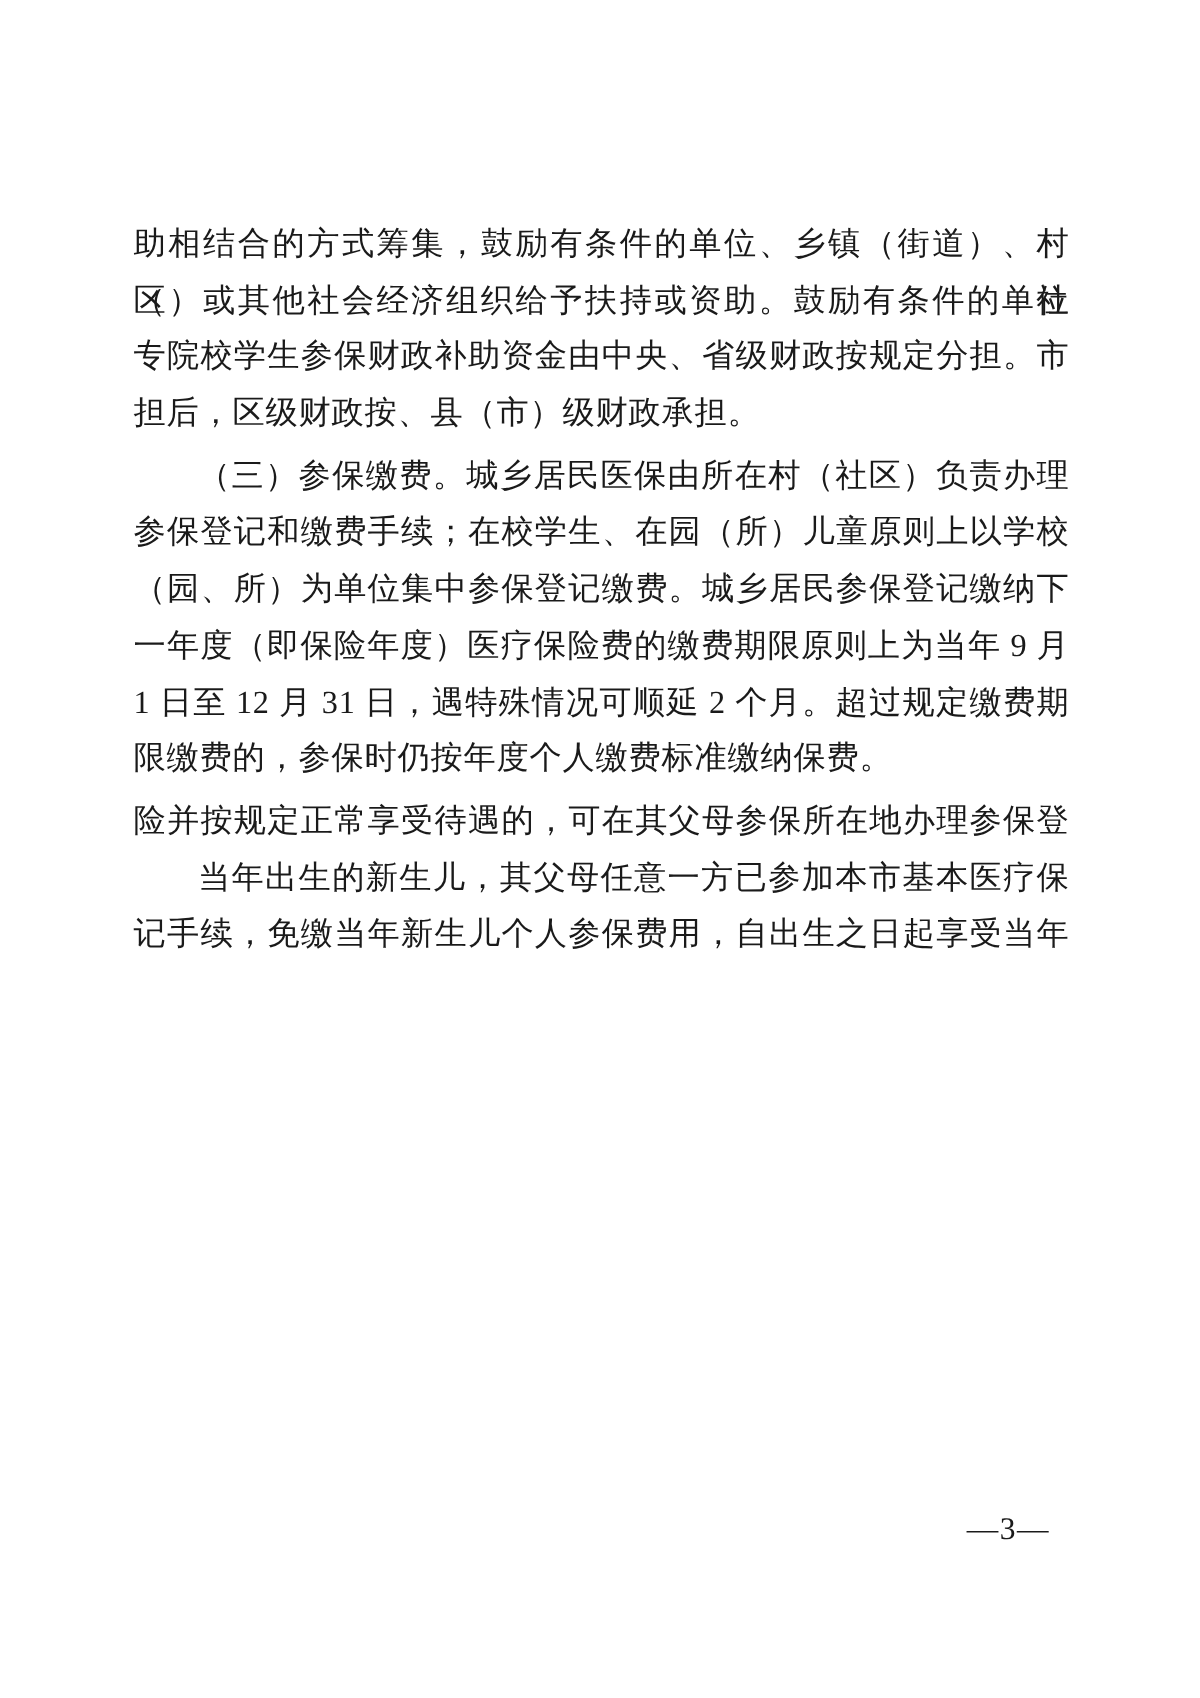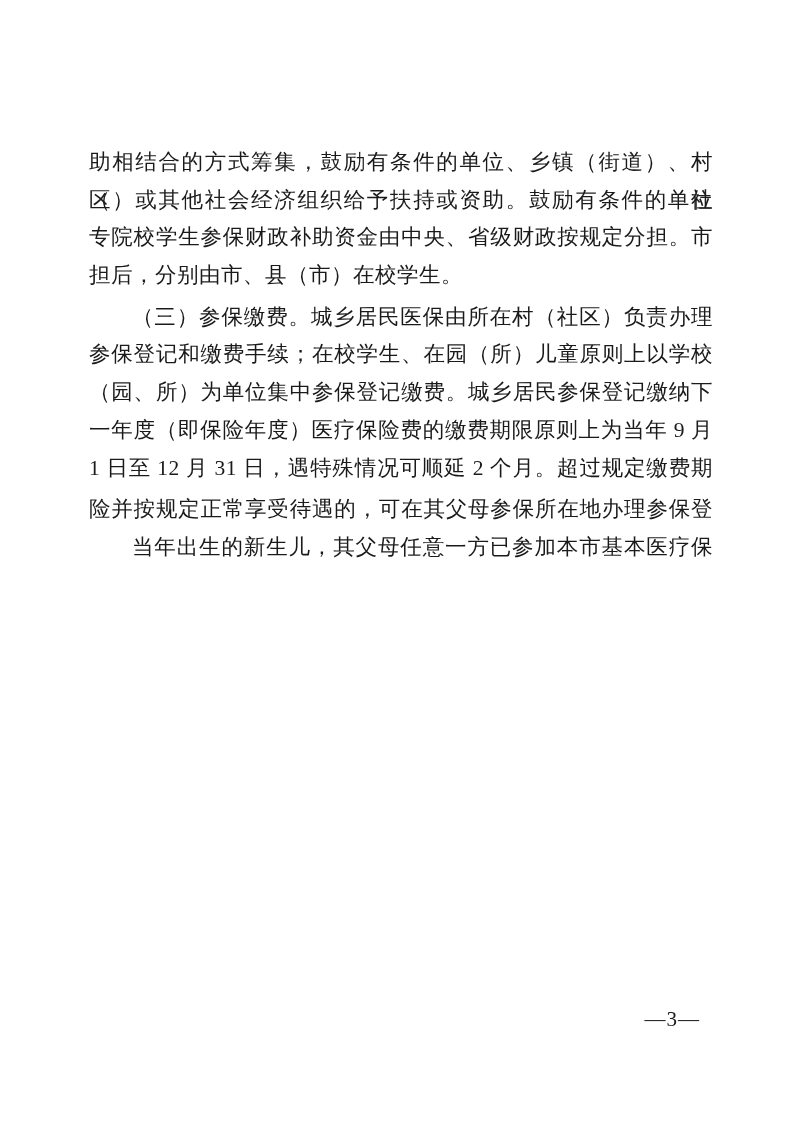--- a/index.html
+++ b/index.html
@@ -53,28 +53,30 @@
 </style>
 </head>
 <body>
 
 <div class="page">
   <div class="text-block" id="doc-body">
       <div class="paragraph">
         <div class="line">助相结合的方式筹集，鼓励有条件的单位、乡镇（街道）、村（社</div>
         <div class="line">区）或其他社会经济组织给予扶持或资助。鼓励有条件的单位</div>
         <div class="line">专院校学生参保财政补助资金由中央、省级财政按规定分担。市</div>
-        <div class="line last">担后，分别由市、县（市）在校学生。</div>
+        <div class="line last">担后，区级财政按、县（市）级财政承担。</div>
       </div>
       <div class="paragraph">
         <div class="line indent">（三）参保缴费。城乡居民医保由所在村（社区）负责办理</div>
         <div class="line">参保登记和缴费手续；在校学生、在园（所）儿童原则上以学校</div>
         <div class="line">（园、所）为单位集中参保登记缴费。城乡居民参保登记缴纳下</div>
         <div class="line">一年度（即保险年度）医疗保险费的缴费期限原则上为当年 9 月</div>
         <div class="line">1 日至 12 月 31 日，遇特殊情况可顺延 2 个月。超过规定缴费期</div>
+        <div class="line last">限缴费的，参保时仍按年度个人缴费标准缴纳保费。</div>
       </div>
       <div class="paragraph">
         <div class="line">险并按规定正常享受待遇的，可在其父母参保所在地办理参保登</div>
         <div class="line indent">当年出生的新生儿，其父母任意一方已参加本市基本医疗保</div>
+        <div class="line">记手续，免缴当年新生儿个人参保费用，自出生之日起享受当年</div>
       </div>
     </div>
   <div class="page-number">—3—</div>
 </div>
 
 </body></html>

